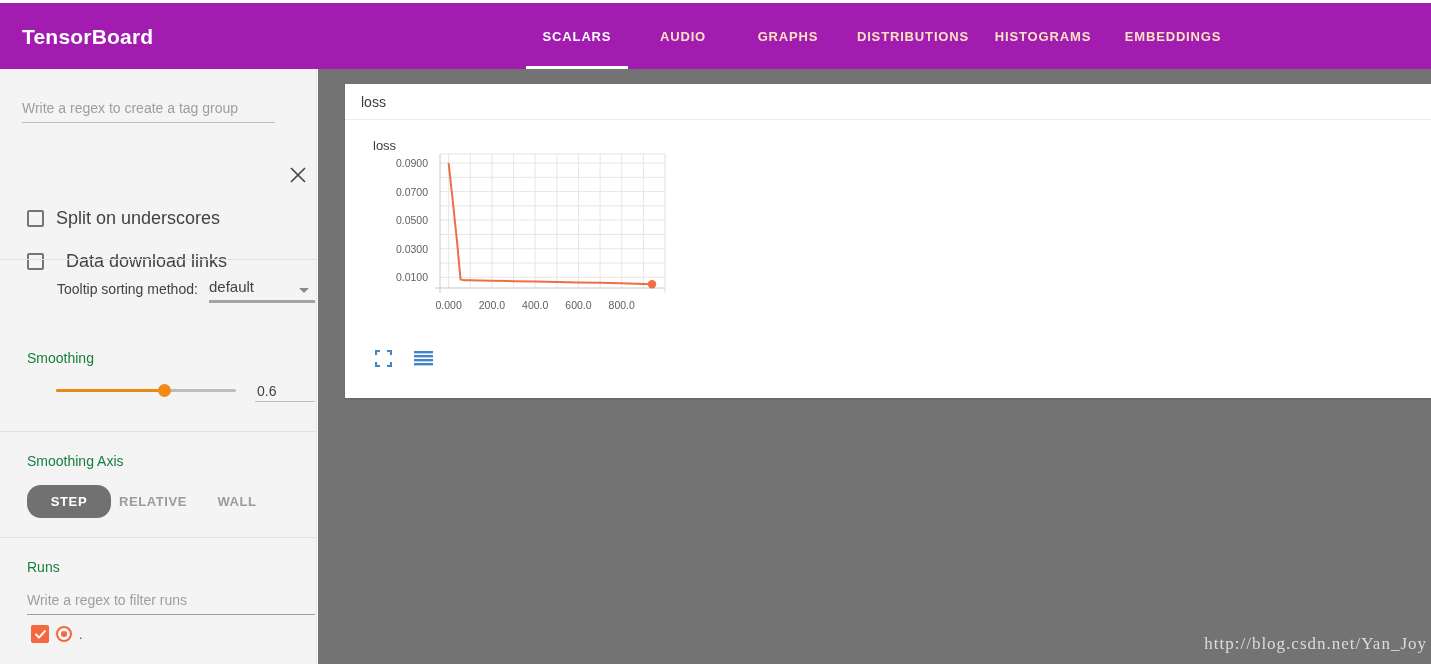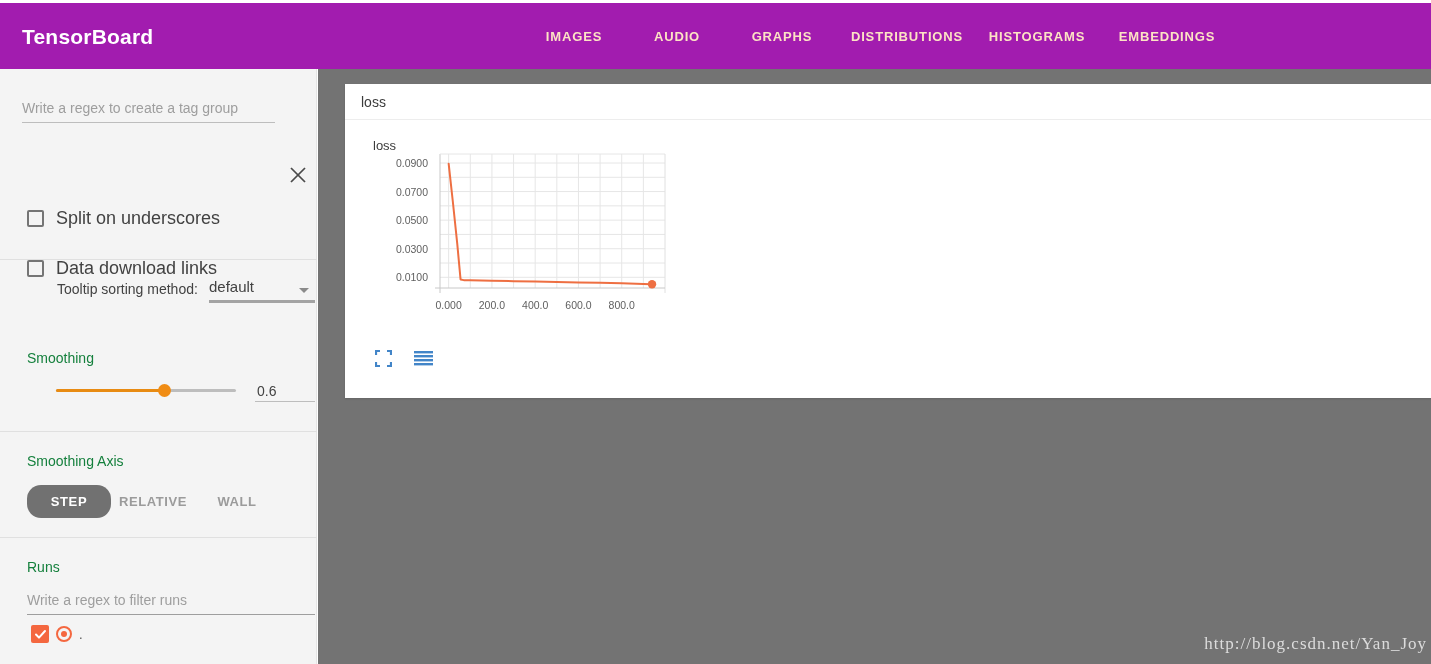--- a/index.html
+++ b/index.html
@@ -219,22 +219,22 @@
     letter-spacing: 1px;
     white-space: nowrap;
   }
 </style>
 </head>
 <body>
 
 <div id="topbar">
   <div id="brand">TensorBoard</div>
   <div id="tabs">
-      <div class="tab" style="width: 108px;">
-        <span>IMAGES</span>
+      <div class="tab active" style="width: 114px;">
+        <span>SCALARS</span>
       </div>
       <div class="tab" style="width: 98px;">
         <span>AUDIO</span>
       </div>
       <div class="tab" style="width: 112px;">
         <span>GRAPHS</span>
       </div>
       <div class="tab" style="width: 138px;">
         <span>DISTRIBUTIONS</span>
       </div>
@@ -256,21 +256,21 @@
   <svg id="tagclear" viewBox="0 0 20 20">
     <line x1="3" y1="3" x2="17" y2="17" stroke="#4a4a4a" stroke-width="1.7"></line>
     <line x1="17" y1="3" x2="3" y2="17" stroke="#4a4a4a" stroke-width="1.7"></line>
   </svg>
 
   <div class="cb-row" style="top:139px;">
     <span class="cb-box"></span>
     <span class="cb-label">Split on underscores</span>
   </div>
 
-  <div class="cb-row" style="top:189px;">
+  <div class="cb-row" style="top:182px;gap:10px;">
     <span class="cb-box"></span>
     <span class="cb-label">Data download links</span>
   </div>
 
   <div id="tooltip-label">Tooltip sorting method:</div>
   <div id="tooltip-select">
     <span id="tooltip-value">default</span>
     <span id="tooltip-caret"></span>
   </div>
 

